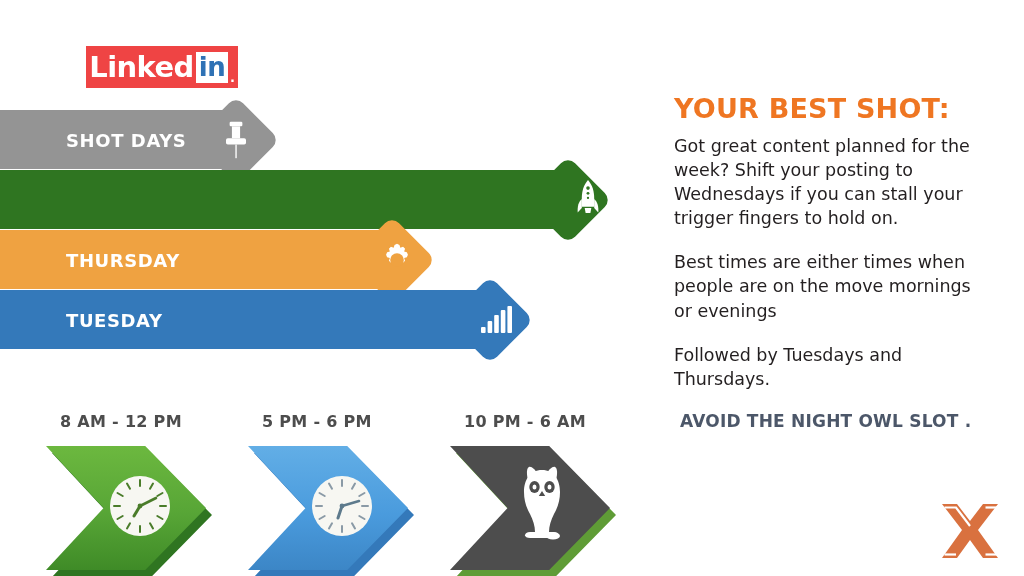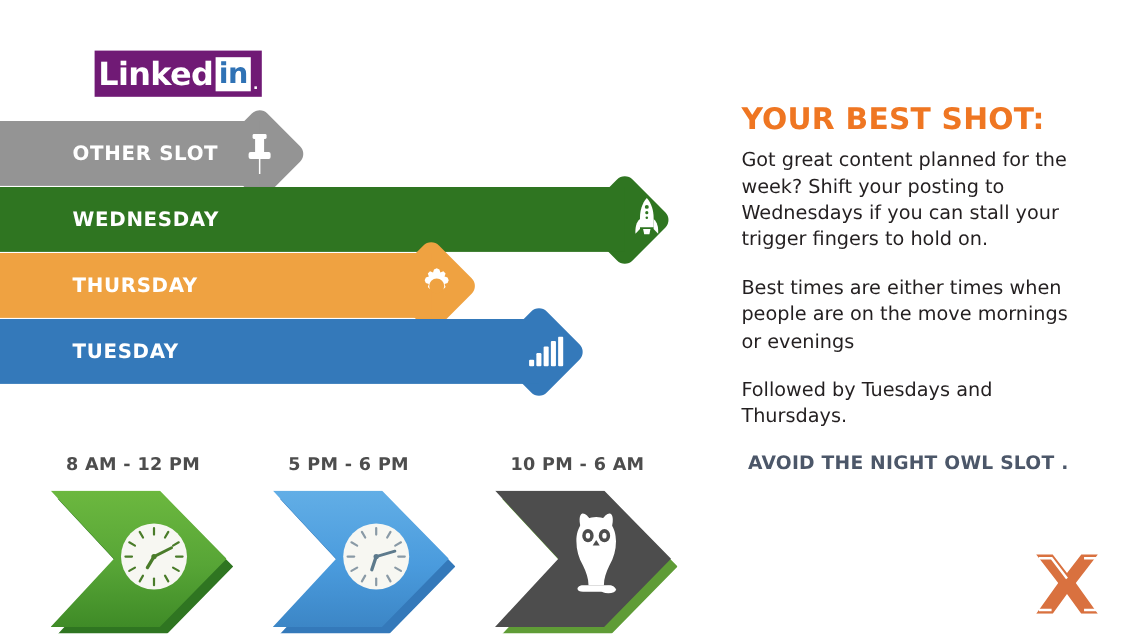--- a/index.html
+++ b/index.html
@@ -19,21 +19,21 @@
     overflow: hidden;
   }
 
   
   #linkedin-logo {
     position: absolute;
     left: 86px;
     top: 46px;
     width: 152px;
     height: 42px;
-    background: #701a75;
+    background: #ef4444;
     display: flex;
     align-items: center;
     justify-content: center;
     box-sizing: border-box;
     text-align: right;
   }
   #linkedin-logo .li-word {
     font-family: "DejaVu Sans", sans-serif;
     font-weight: bold;
     font-size: 29px;
@@ -197,35 +197,34 @@
     <span class="li-word">Linked</span>
     <span class="li-box">in</span>
     <span class="li-dot">.</span>
   </div>
 
   <div id="day-bars">
 
     <div class="daybar" style="top:110px; width:300px;">
       <div class="bar-head" style="background:#949494; left:205px;"></div>
       <div class="bar-body" style="background:#949494; width:236px;"></div>
-      <span class="bar-label">OTHER SLOT</span>
+      <span class="bar-label">SHOT DAYS</span>
       <span class="bar-icon" style="left:219px; width:34px; height:40px;">
         <svg width="26" height="40" viewBox="0 0 26 44" fill="#ffffff" aria-hidden="true">
           <rect x="6" y="2" width="14" height="5" rx="1.4"></rect>
           <rect x="8.5" y="7" width="9" height="13"></rect>
           <path d="M4 20 h18 a2 2 0 0 1 2 2 v3 a2 2 0 0 1 -2 2 h-18 a2 2 0 0 1 -2 -2 v-3 a2 2 0 0 1 2 -2 z"></path>
           <rect x="12.3" y="27" width="1.5" height="15"></rect>
         </svg>
       </span>
     </div>
 
     <div class="daybar" style="top:170px; width:632px;">
       <div class="bar-head" style="background:#2f7521; left:537px;"></div>
       <div class="bar-body" style="background:#2f7521; width:568px;"></div>
-      <span class="bar-label">WEDNESDAY</span>
       <span class="bar-icon" style="left:572px; width:32px; height:42px;">
         <svg width="26" height="42" viewBox="0 0 26 44" fill="#ffffff" aria-hidden="true">
           <path d="M13 1 C17.5 6 19.5 13 19.5 20 v9 h-13 v-9 C6.5 13 8.5 6 13 1 z"></path>
           <circle cx="13" cy="9.5" r="1.9" fill="#2f7521"></circle>
           <circle cx="13" cy="15" r="1.5" fill="#2f7521"></circle>
           <circle cx="13" cy="19.8" r="1.2" fill="#2f7521"></circle>
           <path d="M6.5 21 C3 24 1.8 29 2.2 35 L6.5 30.5 z"></path>
           <path d="M19.5 21 C23 24 24.2 29 23.8 35 L19.5 30.5 z"></path>
           <path d="M9.5 30.5 h7 l-1 5 h-5 z"></path>
         </svg>

